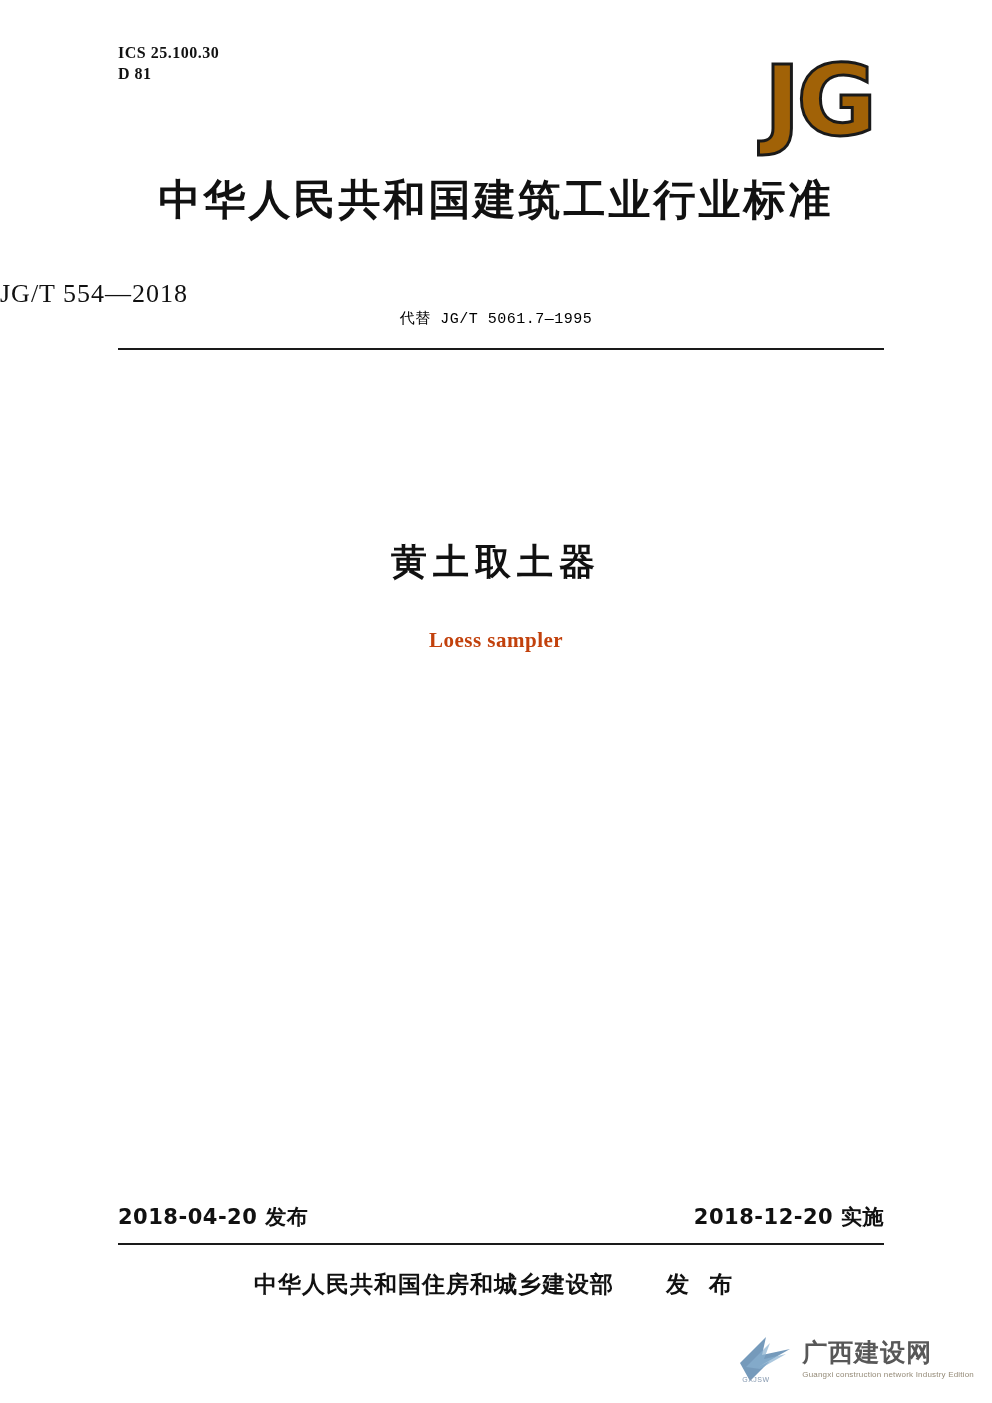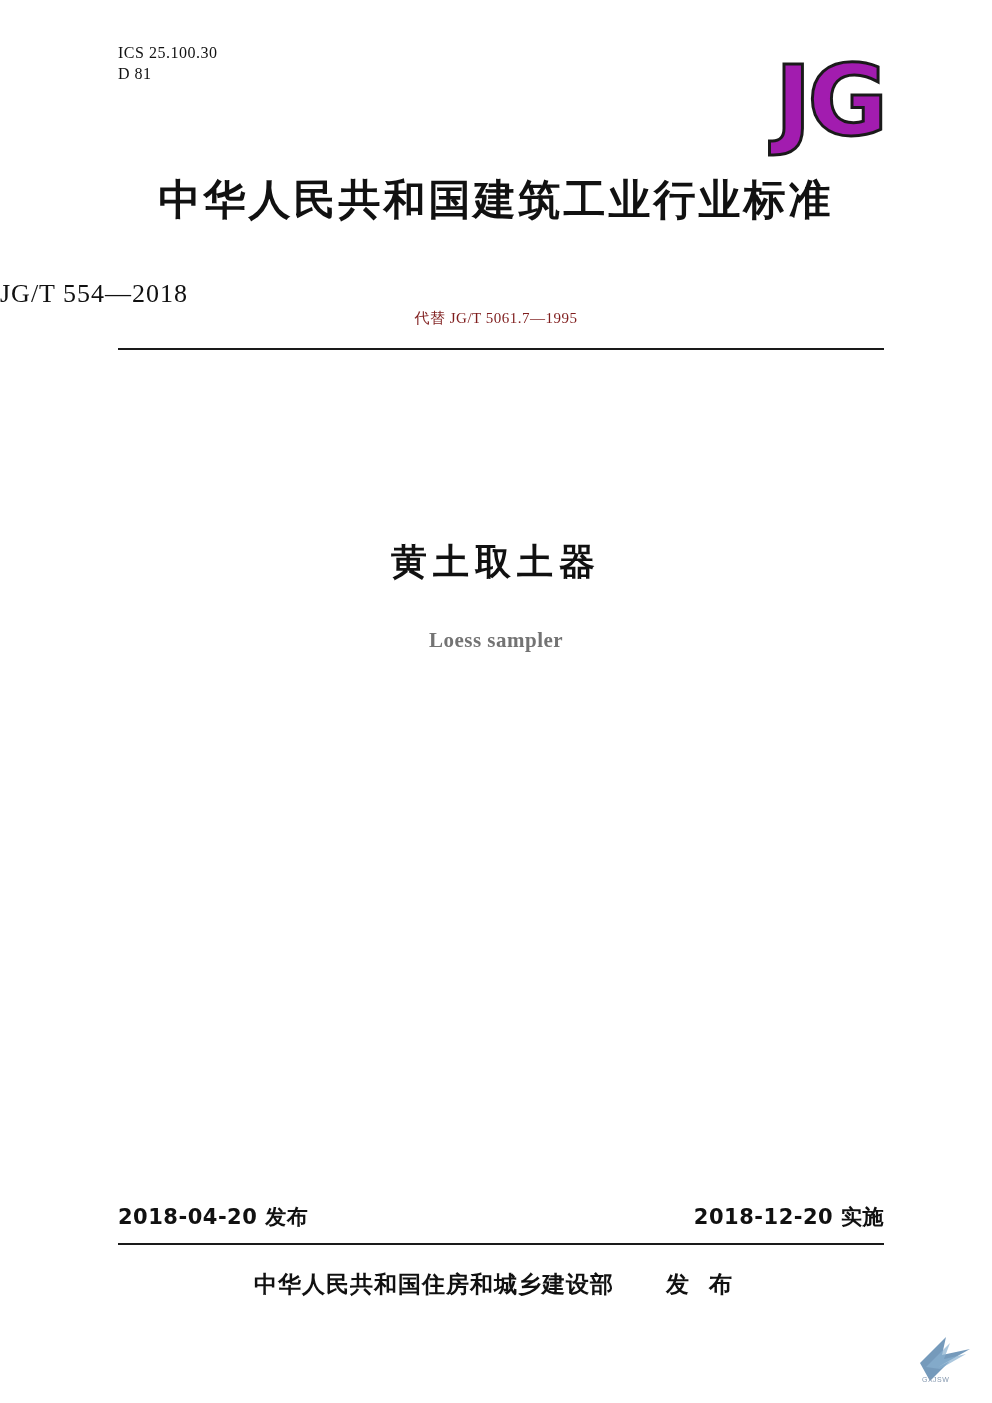--- a/index.html
+++ b/index.html
@@ -21,38 +21,38 @@
 
   
   .ics-block {
     position: absolute;
     left: 118px;
     top: 42px;
     line-height: 1.32;
   }
   .ics-line {
     font-family: "Liberation Serif", serif;
-    font-weight: normal;
+    font-weight: bold;
     font-size: 16px;
     letter-spacing: 0.5px;
     color: #111;
     white-space: nowrap;
   }
 
   
   .jg-logo {
     position: absolute;
-    right: 108px;
+    right: 119px;
     top: 52px;
     font-family: "DejaVu Sans", sans-serif;
     font-weight: bold;
     font-size: 98px;
     letter-spacing: -4px;
     line-height: 1;
-    color: #a21caf;
+    color: #a16207;
     -webkit-text-stroke: 3px #1a1a1a;
     font-style: normal;
   }
 
   
   .cn-title {
     position: absolute;
     left: 0;
     right: 0;
     top: 172px;
@@ -73,24 +73,24 @@
     font-size: 26px;
     letter-spacing: 1px;
     color: #111;
   }
   .replaces {
     position: absolute;
     left: 0;
     right: 0;
     top: 309px;
     text-align: center;
-    font-family: Liberation Serif, serif;
+    font-family: Liberation Mono, monospace;
     font-size: 15px;
     letter-spacing: 0.5px;
-    color: #7f1d1d;
+    color: #000000;
   }
 
   .rule-top {
     position: absolute;
     left: 118px;
     right: 108px;
     top: 348px;
     height: 2px;
     background: #1a1a1a;
   }
@@ -111,21 +111,21 @@
   .doc-title-en {
     position: absolute;
     left: 0;
     right: 0;
     top: 628px;
     text-align: center;
     font-family: "Liberation Serif", serif;
     font-weight: bold;
     font-size: 21px;
     letter-spacing: 0.5px;
-    color: #737373;
+    color: #c2410c;
   }
 
   
   .date-row {
     position: absolute;
     left: 118px;
     right: 108px;
     top: 1203px;
     display: flex;
     justify-content: space-between;
@@ -243,15 +243,19 @@
   </div>
 
   <div class="watermark">
     <div class="wm-star">
       <svg viewBox="0 0 58 52" width="58" height="52" aria-hidden="true">
         <path d="M4 30 L30 4 L26 22 L54 16 L22 34 L34 28 L14 48 Z" fill="#4f7ea8" opacity="0.85"></path>
         <path d="M10 34 L34 10 L28 26 L50 21 L24 36 Z" fill="#7fa9cc" opacity="0.7"></path>
       </svg>
       <div class="wm-sub">GXJSW</div>
     </div>
+    <div class="wm-text">
+      <span class="wm-cn">广西建设网</span>
+      <span class="wm-en">Guangxi construction network Industry Edition</span>
+    </div>
   </div>
 
 </div>
 
 </body></html>

